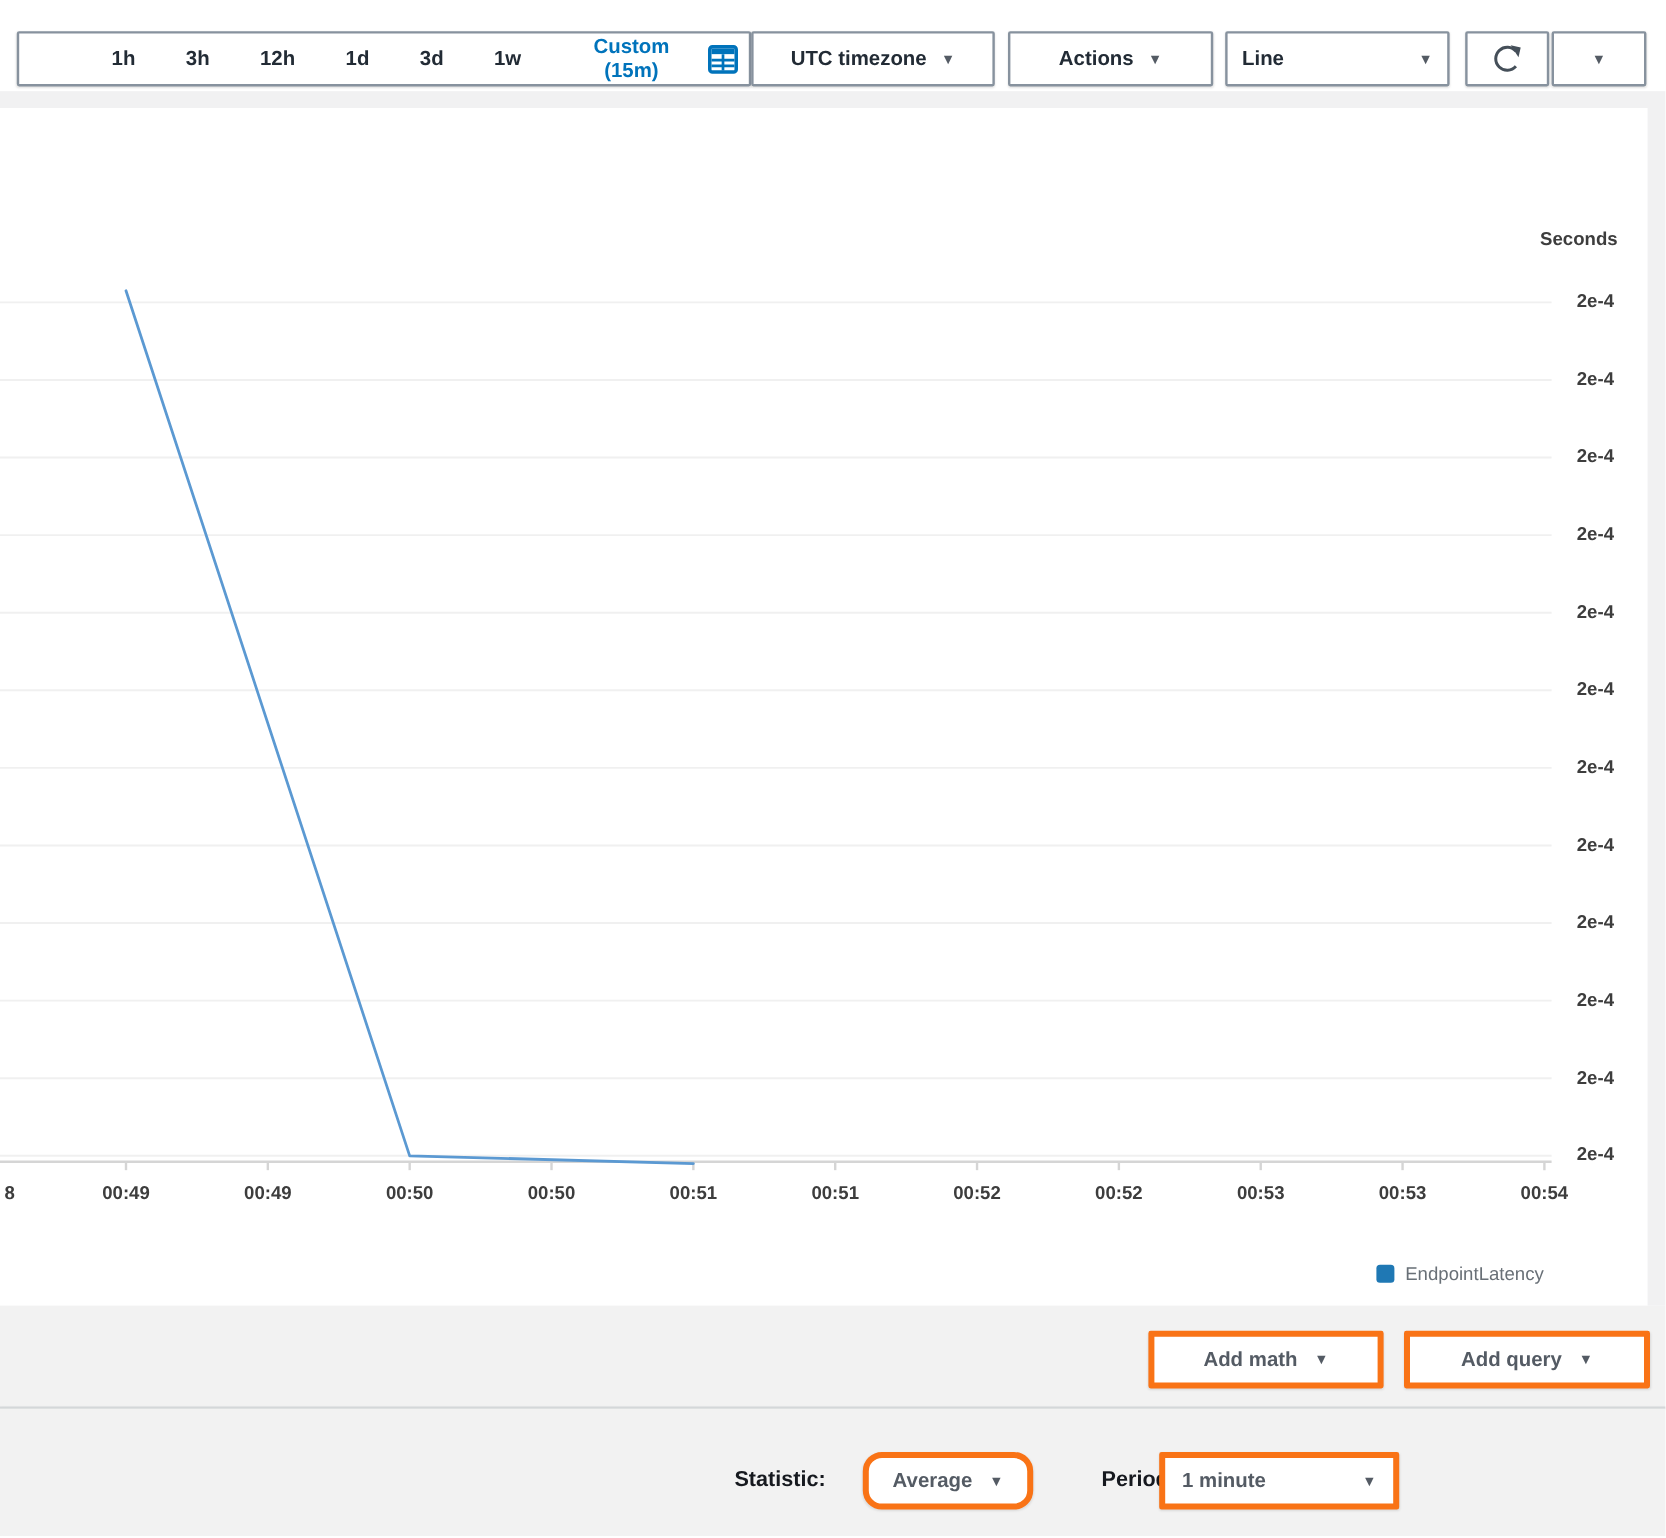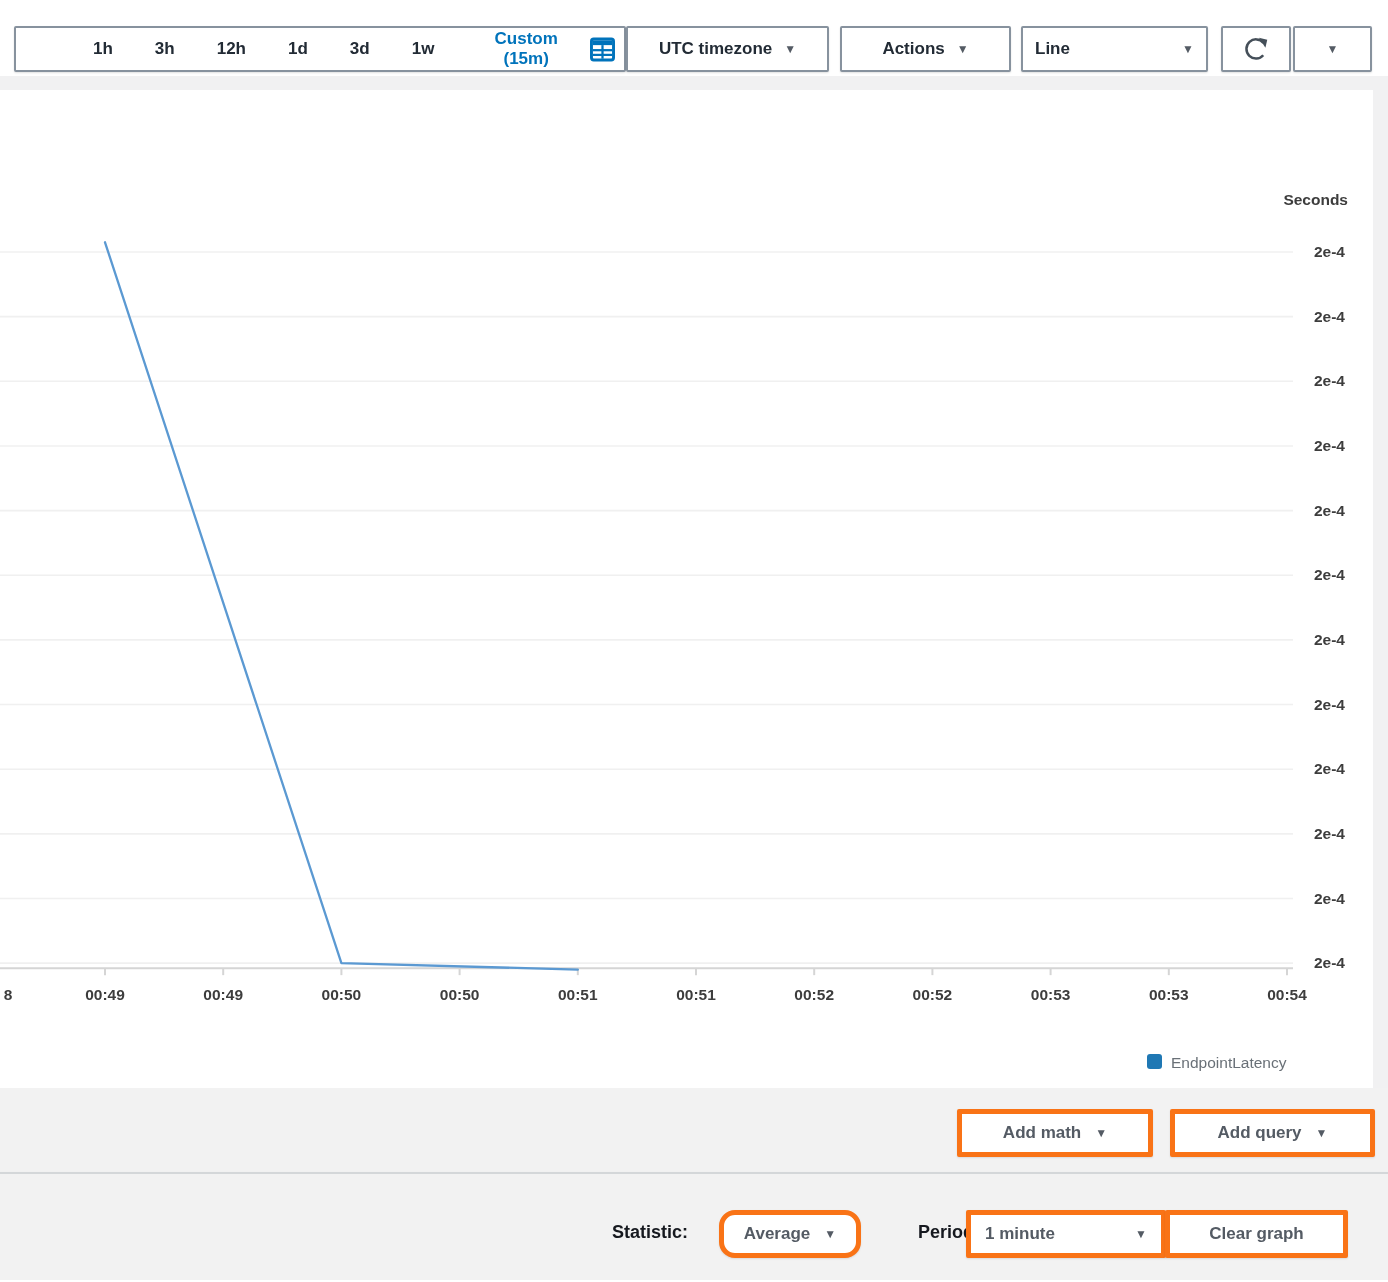--- a/index.html
+++ b/index.html
@@ -195,18 +195,15 @@
   <span class="stat-label">Statistic:</span>
   <button class="foot-btn avg-select">
     <span>Average</span>
     <span class="caret">▼</span>
   </button>
   <span class="period-label">Period:</span>
   <button class="foot-btn period-select">
     <span>1 minute</span>
     <span class="caret">▼</span>
   </button>
-  <button class="foot-btn clear-graph">
-    <span>Clear graph</span>
-  </button>
 
   <div class="bottom-strip"></div>
 </div>
 
 </body></html>

